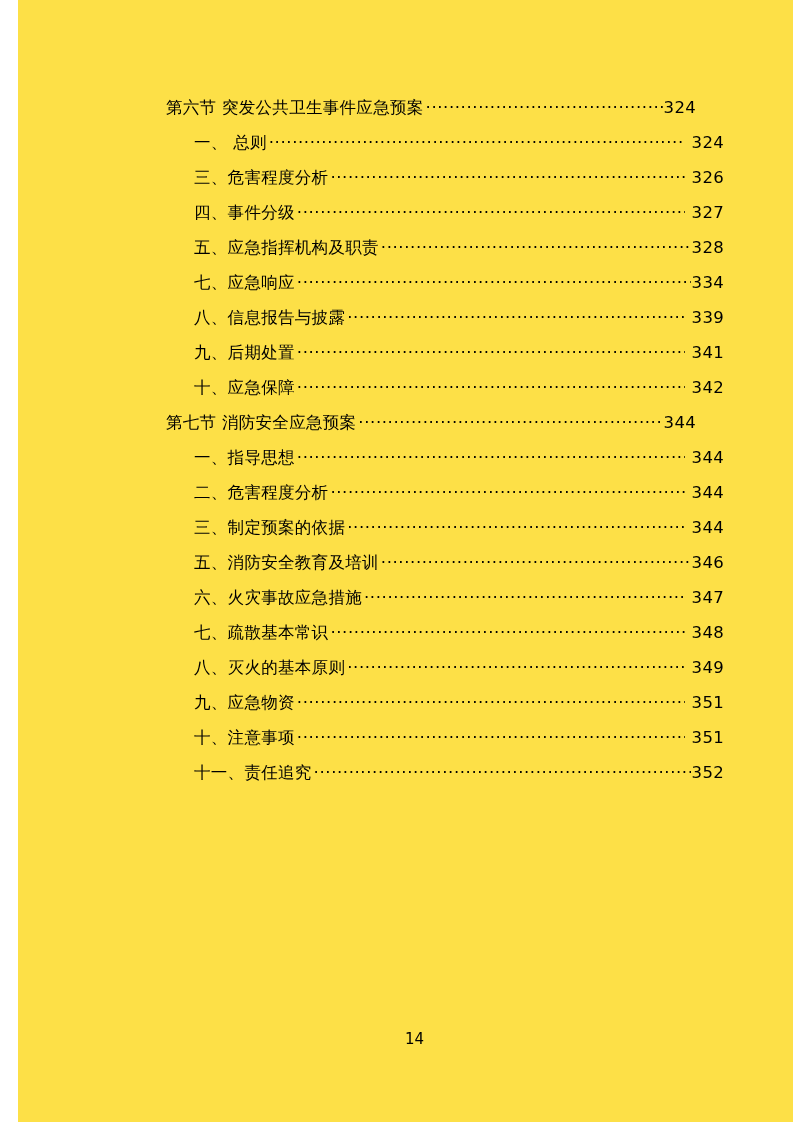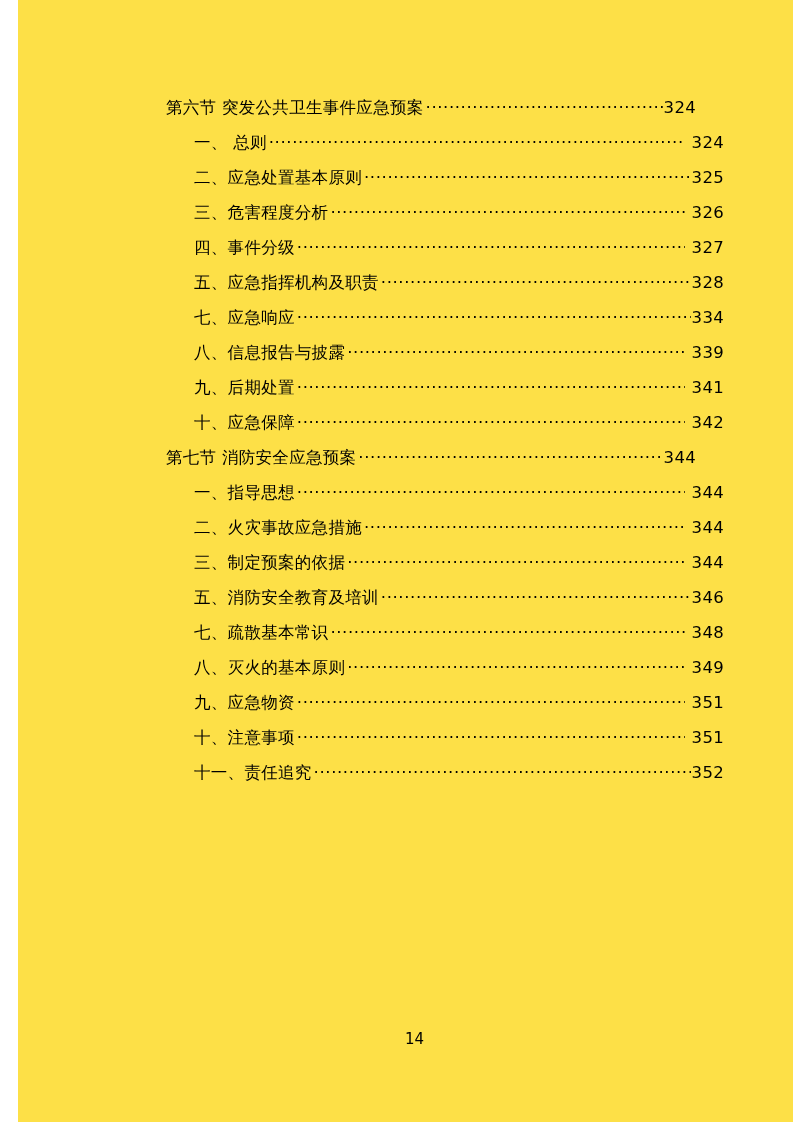--- a/index.html
+++ b/index.html
@@ -89,25 +89,20 @@
         <span class="entry-title">第六节  突发公共卫生事件应急预案</span>
         <span class="entry-leader"></span>
         <span class="entry-page">324</span>
       </div>
       <div class="toc-entry level2">
         <span class="entry-title">一、 总则</span>
         <span class="entry-leader"></span>
         <span class="entry-page spaced">324</span>
       </div>
       <div class="toc-entry level2">
-        <span class="entry-title">二、应急处置基本原则</span>
-        <span class="entry-leader"></span>
-        <span class="entry-page">325</span>
-      </div>
-      <div class="toc-entry level2">
         <span class="entry-title">三、危害程度分析</span>
         <span class="entry-leader"></span>
         <span class="entry-page spaced">326</span>
       </div>
       <div class="toc-entry level2">
         <span class="entry-title">四、事件分级</span>
         <span class="entry-leader"></span>
         <span class="entry-page spaced">327</span>
       </div>
       <div class="toc-entry level2">
@@ -139,33 +134,38 @@
         <span class="entry-title">第七节  消防安全应急预案</span>
         <span class="entry-leader"></span>
         <span class="entry-page">344</span>
       </div>
       <div class="toc-entry level2">
         <span class="entry-title">一、指导思想</span>
         <span class="entry-leader"></span>
         <span class="entry-page spaced">344</span>
       </div>
       <div class="toc-entry level2">
-        <span class="entry-title">二、火灾事故应急措施</span>
+        <span class="entry-title">二、危害程度分析</span>
         <span class="entry-leader"></span>
         <span class="entry-page spaced">344</span>
       </div>
       <div class="toc-entry level2">
         <span class="entry-title">三、制定预案的依据</span>
         <span class="entry-leader"></span>
         <span class="entry-page spaced">344</span>
       </div>
       <div class="toc-entry level2">
         <span class="entry-title">五、消防安全教育及培训</span>
         <span class="entry-leader"></span>
         <span class="entry-page">346</span>
+      </div>
+      <div class="toc-entry level2">
+        <span class="entry-title">六、火灾事故应急措施</span>
+        <span class="entry-leader"></span>
+        <span class="entry-page spaced">347</span>
       </div>
       <div class="toc-entry level2">
         <span class="entry-title">七、疏散基本常识</span>
         <span class="entry-leader"></span>
         <span class="entry-page spaced">348</span>
       </div>
       <div class="toc-entry level2">
         <span class="entry-title">八、灭火的基本原则</span>
         <span class="entry-leader"></span>
         <span class="entry-page spaced">349</span>

